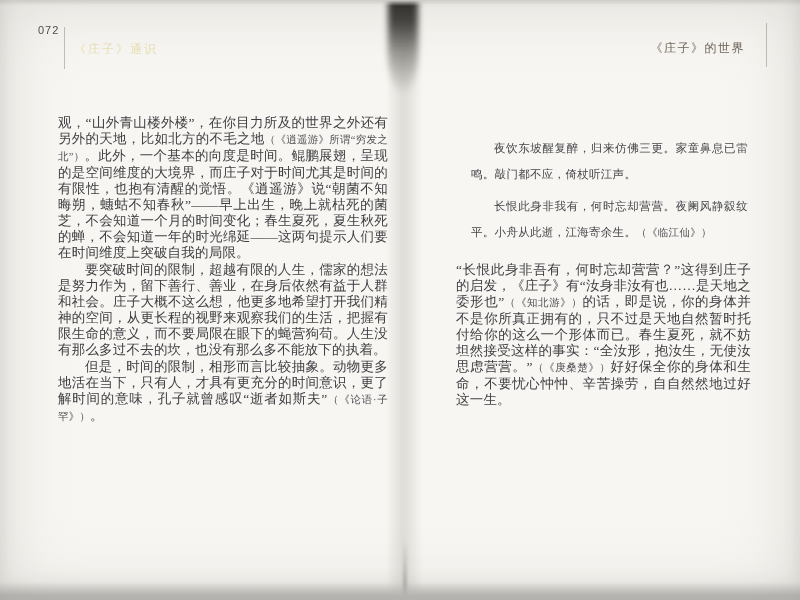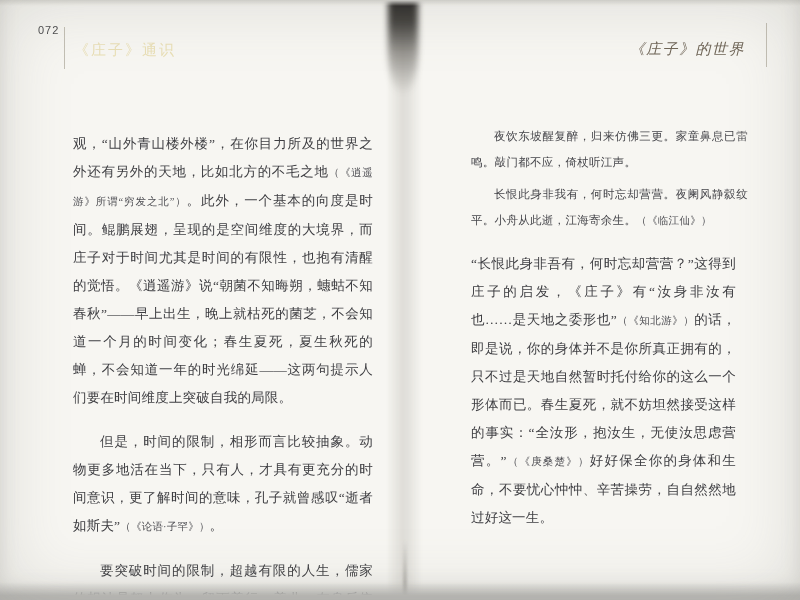--- a/index.html
+++ b/index.html
@@ -45,61 +45,61 @@
     color: var(--page-number, #4c4c4e);
     font-family: "Liberation Sans", "DejaVu Sans", sans-serif;
   }
   .pageno-left { top: 24px; left: 38px; }
   .pageno-right { top: 22px; left: 774px; padding-left: 28px; }
   .hrule { position: absolute; width: 1px; background: var(--rule, #c3bfb4); }
   .hrule-left { top: 27px; left: 64px; height: 42px; }
   .hrule-right { top: 23px; left: 766px; height: 44px; }
   .running-left {
     position: absolute; top: 41px; left: 74px;
-    font-size: 15px; letter-spacing: 2px;
+    font-size: 12px; letter-spacing: 2px;
     color: var(--accent-gold, #e9dfb6);
   }
   .running-right {
     position: absolute; top: 40px; right: 55px;
-    font-size: 15px; letter-spacing: 1.5px; font-style: italic;
+    font-size: 12px; letter-spacing: 1.5px; 
     color: var(--header-text, #6f6557);
   }
   
   .body-col { position: absolute; top: 114px; }
   .body-left  { left: 57px;  width: 332px; }
   .body-right { left: 455px; width: 297px; }
   .para {
-    margin: 16px; font-size: 13.5px; line-height: 28px;
+    margin: 1px; font-size: 13.5px; line-height: 16px;
     text-align: justify; letter-spacing: 0.2px;
     color: var(--body-text, #3e3e42);
   }
   .para.indent { text-indent: 2em; }
   .cite { font-size: 10.5px; color: #4e4e53; }
-  .poem { margin: 9px 4px 16px 16px; }
+  .poem { margin: 21px 4px 16px 16px; }
   .stanza {
     margin: 0 0 6px 0; font-size: 11.5px; line-height: 26px;
     text-indent: 2em; text-align: justify; letter-spacing: 0.3px;
     color: #46464b;
   }
   .poem-cite { font-size: 10.5px; color: #4e4e53; font-family: Liberation Mono, monospace; }
 </style>
 </head>
 <body>
 
 <div class="spread">
 
   <div>
     <span class="pageno pageno-left">072</span>
     <span class="hrule hrule-left"></span>
     <span class="running-left">《庄子》通识</span>
 
     <div class="body-col body-left">
       <p class="para"><span>观，“山外青山楼外楼”，在你目力所及的世界之外还有另外的天地，比如北方的不毛之地</span><span class="cite">（《逍遥游》所谓“穷发之北”）</span><span>。此外，一个基本的向度是时间。鲲鹏展翅，呈现的是空间维度的大境界，而庄子对于时间尤其是时间的有限性，也抱有清醒的觉悟。《逍遥游》说“朝菌不知晦朔，蟪蛄不知春秋”——早上出生，晚上就枯死的菌芝，不会知道一个月的时间变化；春生夏死，夏生秋死的蝉，不会知道一年的时光绵延——这两句提示人们要在时间维度上突破自我的局限。</span></p>
+      <p class="para indent"><span>要突破时间的限制，超越有限的人生，儒家的想法是努力作为，留下善行、善业，在身后依然有益于人群和社会。庄子大概不这么想，他更多地希望打开我们精神的空间，从更长程的视野来观察我们的生活，把握有限生命的意义，而不要局限在眼下的蝇营狗苟。人生没有那么多过不去的坎，也没有那么多不能放下的执着。</span></p>
       <p class="para indent"><span>但是，时间的限制，相形而言比较抽象。动物更多地活在当下，只有人，才具有更充分的时间意识，更了解时间的意味，孔子就曾感叹“逝者如斯夫”</span><span class="cite">（《论语·子罕》）</span><span>。</span></p>
-      <p class="para indent"><span>要突破时间的限制，超越有限的人生，儒家的想法是努力作为，留下善行、善业，在身后依然有益于人群和社会。庄子大概不这么想，他更多地希望打开我们精神的空间，从更长程的视野来观察我们的生活，把握有限生命的意义，而不要局限在眼下的蝇营狗苟。人生没有那么多过不去的坎，也没有那么多不能放下的执着。</span></p>
     </div>
   </div>
 
   <div>
     <span class="running-right">《庄子》的世界</span>
     <span class="hrule hrule-right"></span>
     <span class="pageno pageno-right">073</span>
 
     <div class="body-col body-right">
 

